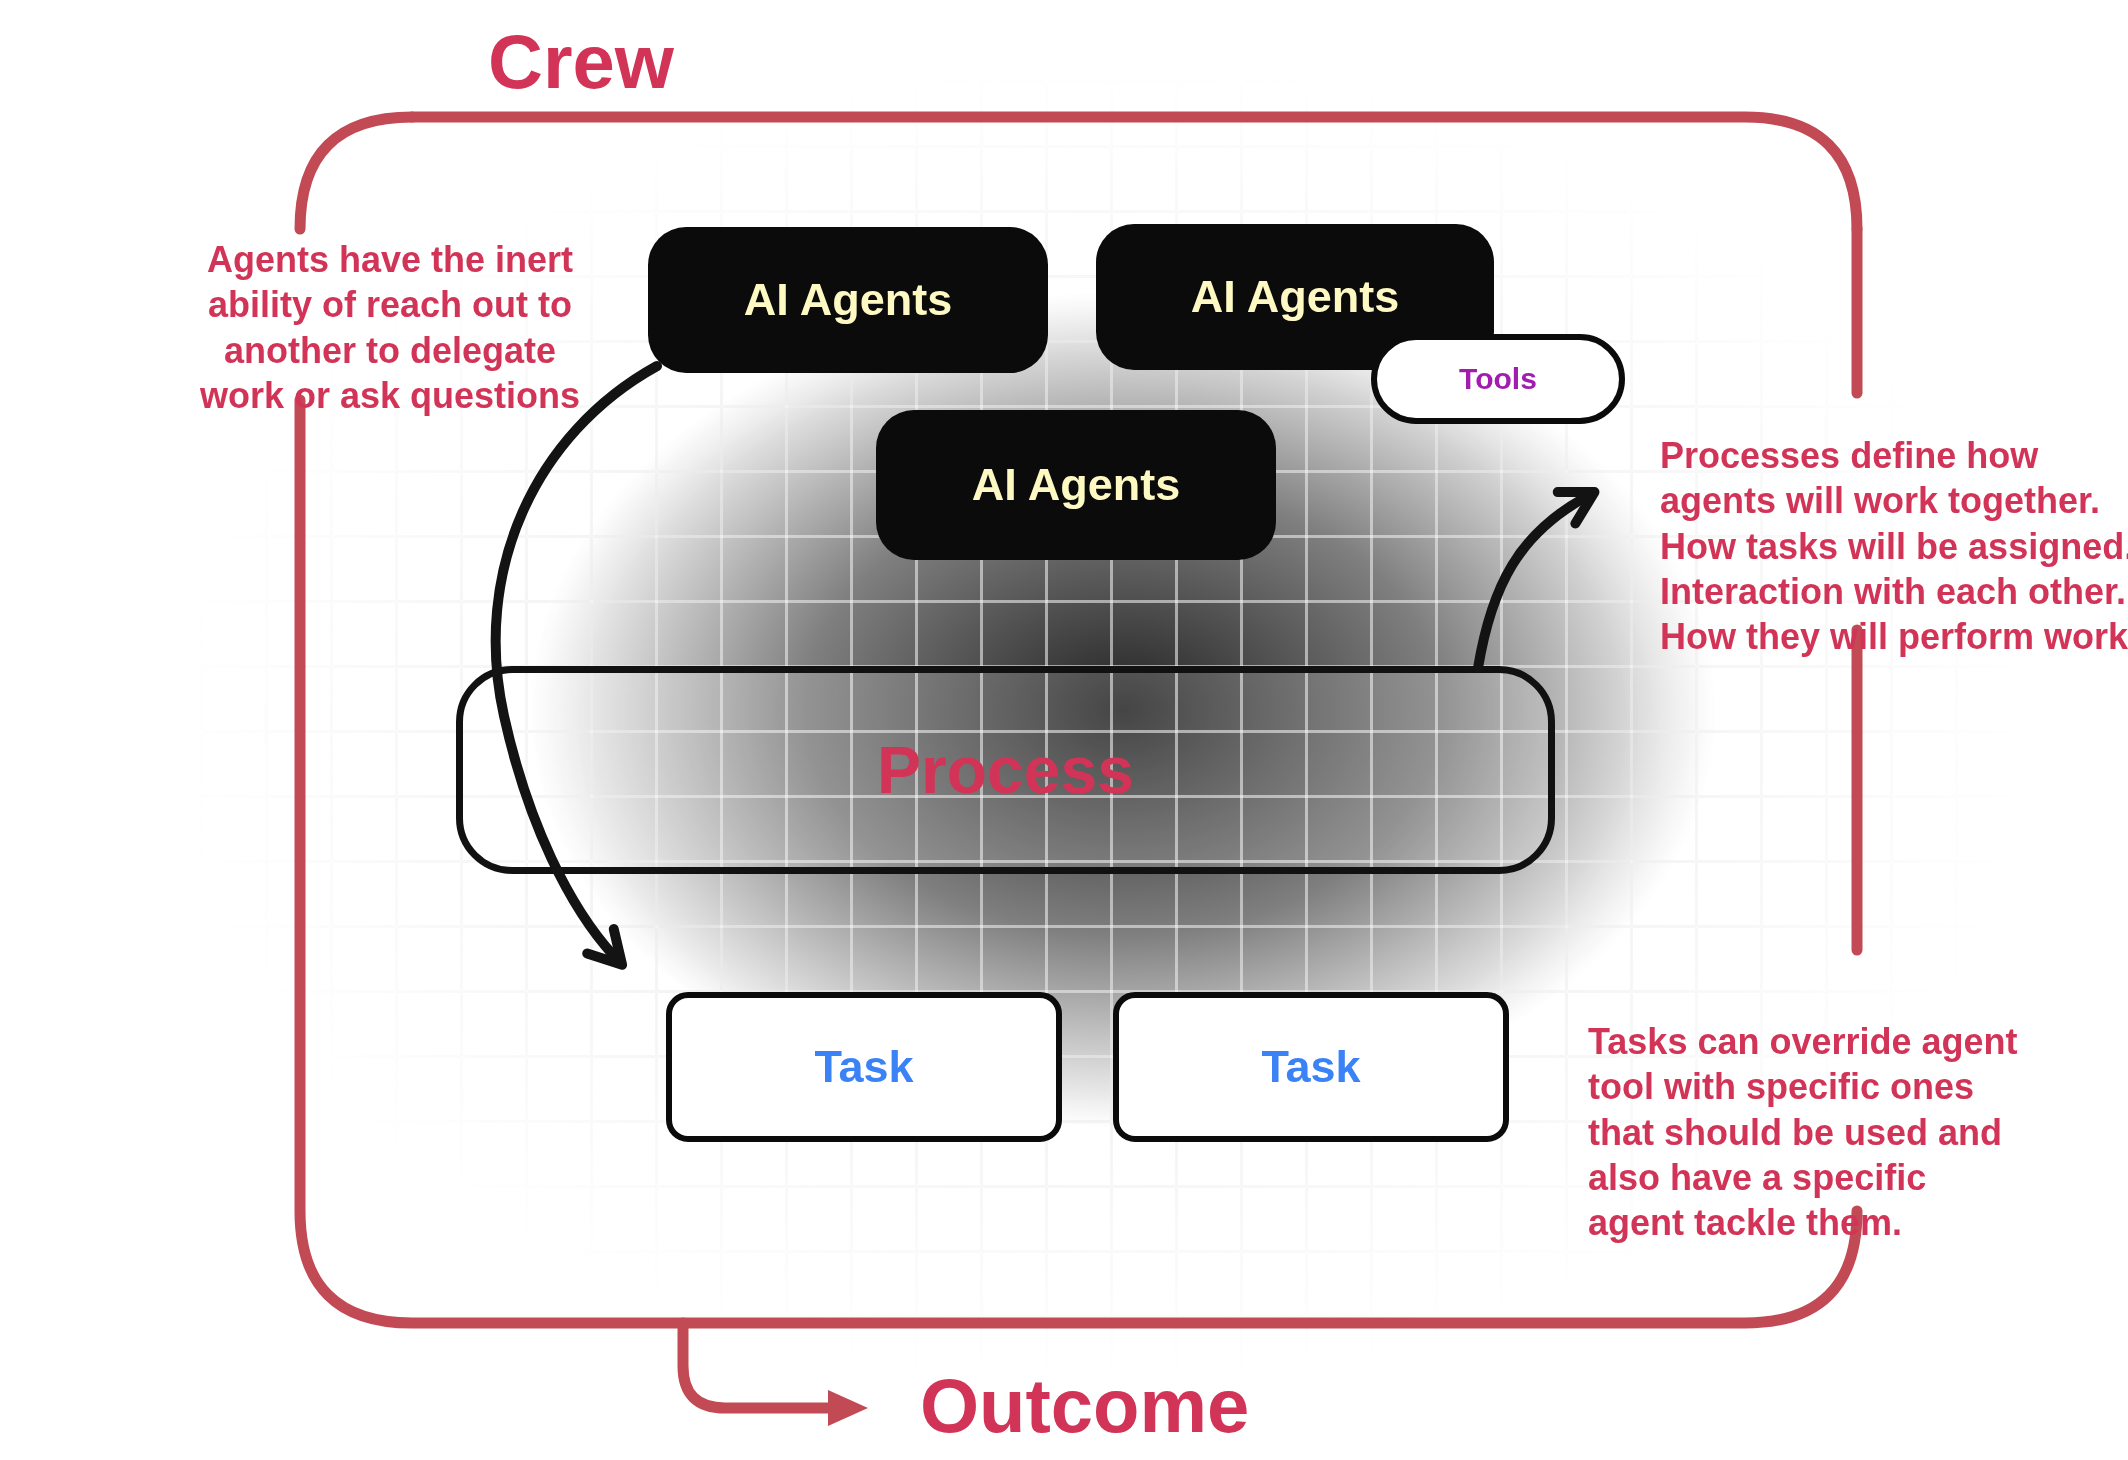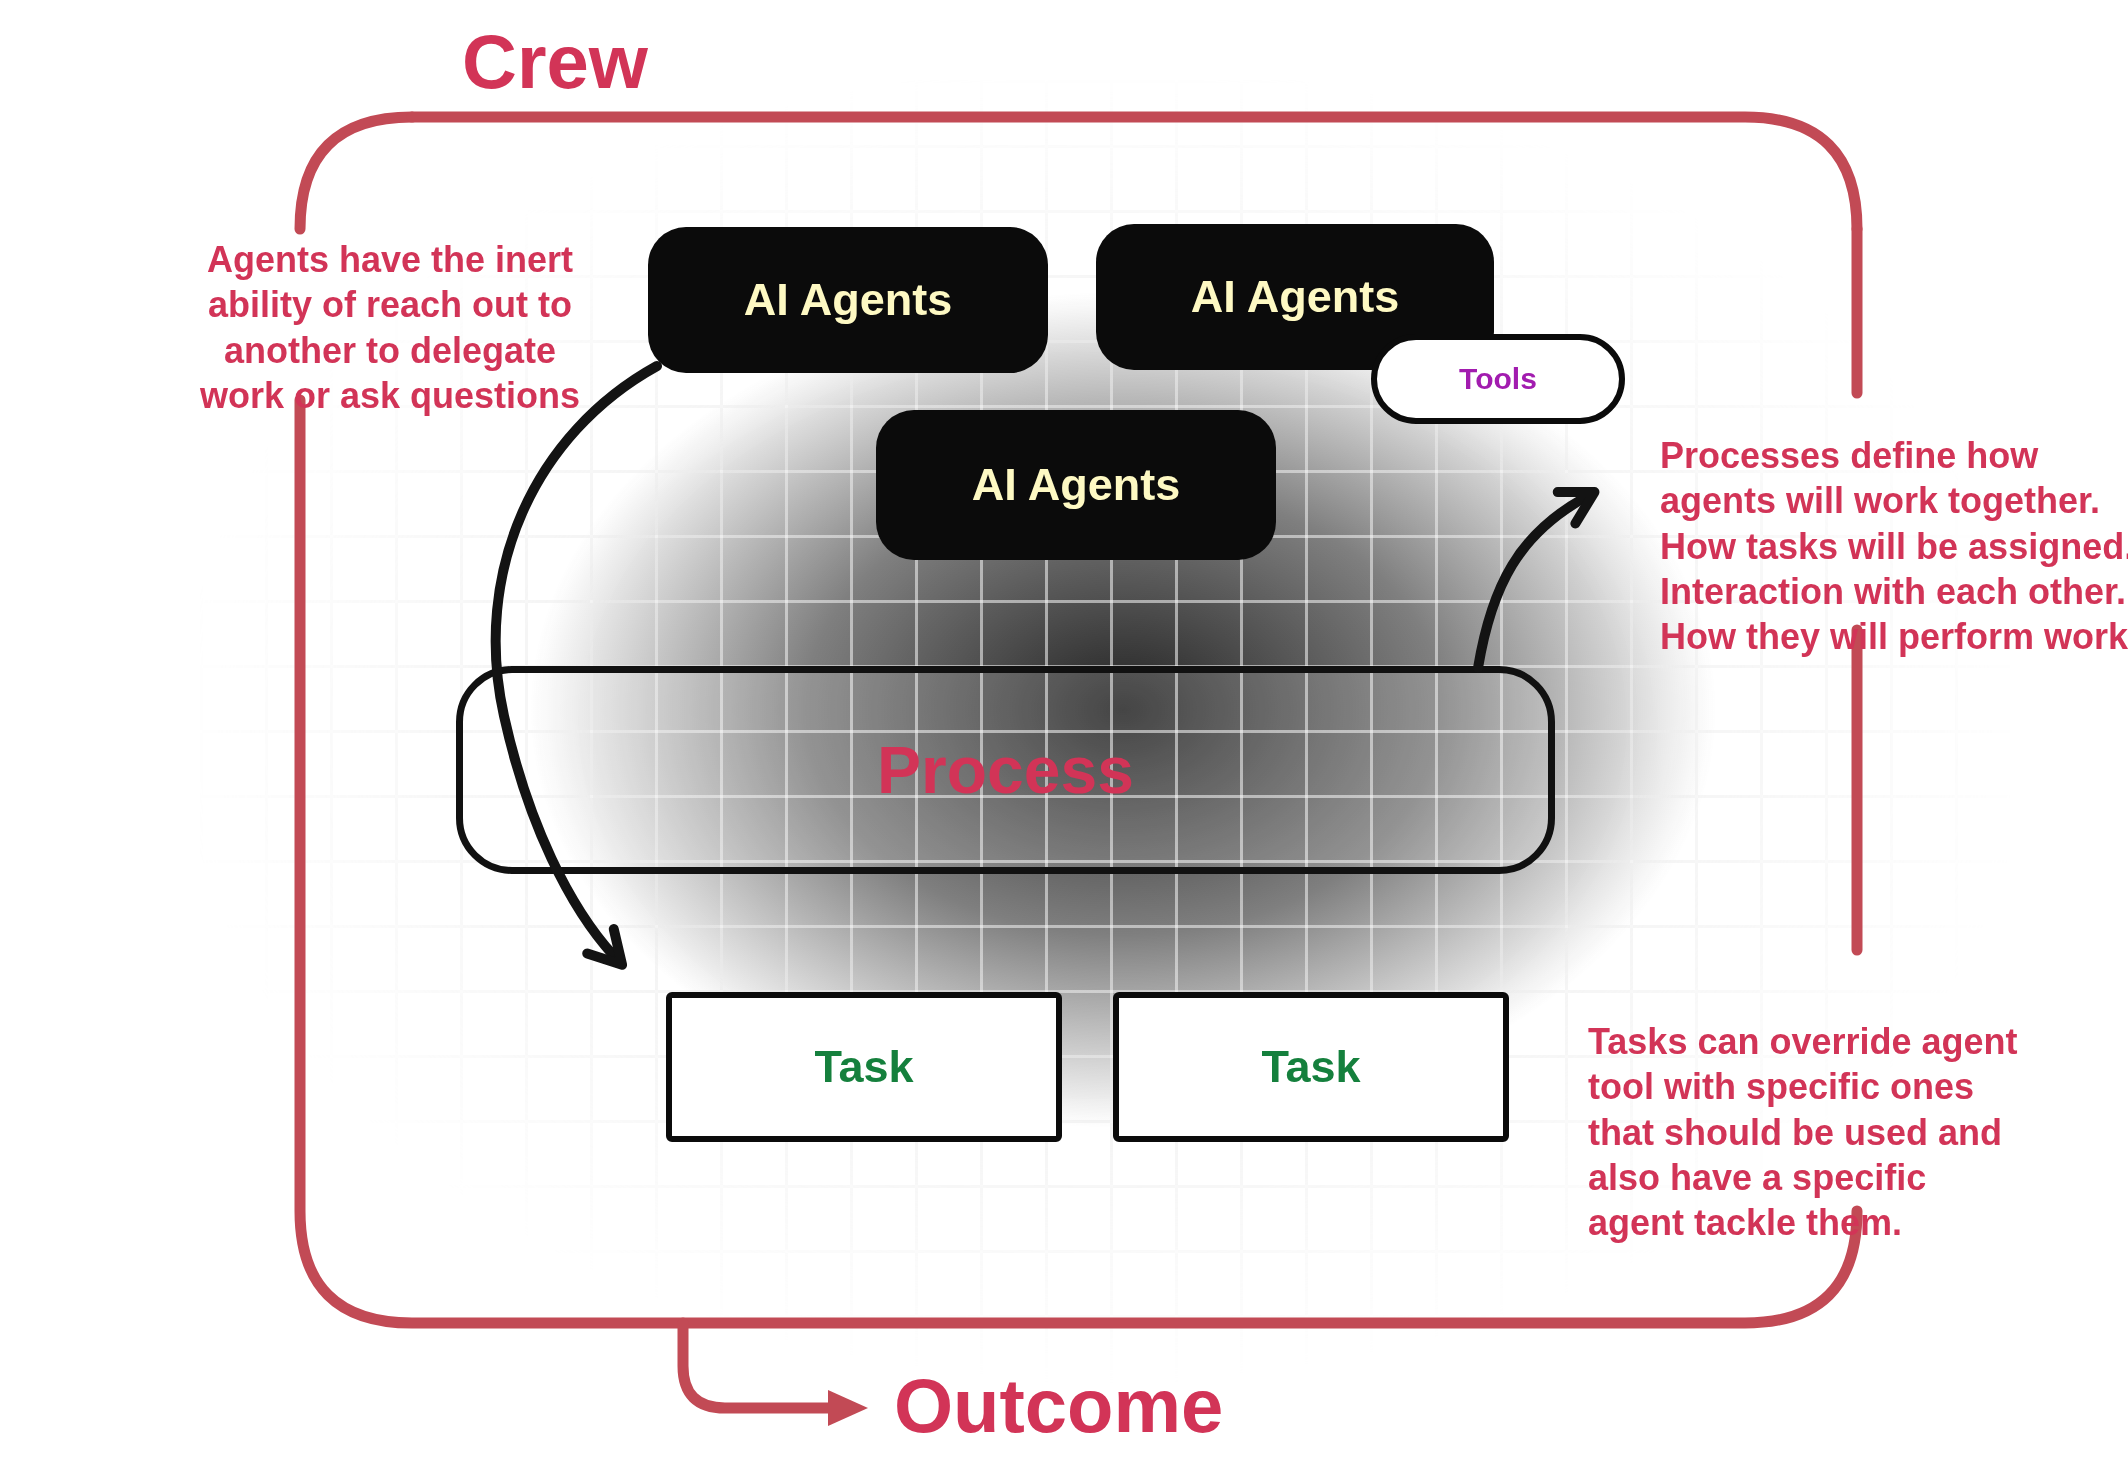--- a/index.html
+++ b/index.html
@@ -34,22 +34,22 @@
 
   .node{
     position:absolute; display:flex; align-items:center; justify-content:center;
     text-align:center; z-index:3;
   }
   .node-black{
     background:var(--box-black,#0b0b0b); color:#fef9c3;
     border-radius:38px; font-weight:bold; font-size:45px;
   }
   .node-white{
-    background:#ffffff; color:#15803d; border:6px solid #0b0b0b;
-    border-radius:6px; font-weight:bold; font-size:45px;
+    background:#ffffff; color:#3b82f6; border:6px solid #0b0b0b;
+    border-radius:22px; font-weight:bold; font-size:45px;
   }
   .node-tools{
     background:#ffffff; color:#a21caf; border:6px solid #0b0b0b;
     border-radius:45px; font-weight:bold; font-size:30px; z-index:4;
   }
   .node-process{
     background:rgba(255,255,255,0.16); border:7px solid #111111;
     border-radius:56px; color:var(--accent-text,#d23457);
     font-weight:bold; font-size:66px; z-index:2;
   }
@@ -57,21 +57,21 @@
   #agent1{ left:648px;  top:227px; width:400px; height:146px; }
   #agent2{ left:1096px; top:224px; width:398px; height:146px; }
   #tools { left:1371px; top:334px; width:254px; height:90px;  }
   #agent3{ left:876px;  top:410px; width:400px; height:150px; }
   #process{ left:456px; top:666px; width:1099px; height:208px; }
   #task1 { left:666px;  top:992px; width:396px; height:150px; }
   #task2 { left:1113px; top:992px; width:396px; height:150px; }
 
   .big-title{
     position:absolute; color:var(--accent-text,#d23457);
-    font-weight:bold; z-index:7;
+    font-weight:bold; z-index:7;margin-left:26px;
   }
   #crew-title{ left:462px; top:18px; font-size:76px; }
   #outcome-title{ left:894px; top:1362px; font-size:76px; }
 
   .note{
     position:absolute; color:var(--accent-text,#d23457);
     font-weight:bold; font-size:36px; line-height:1.26;
     white-space:pre-line; z-index:7;margin-top:41px;
   }
   #note-left{ left:185px; top:196px; width:410px; text-align:center; }

